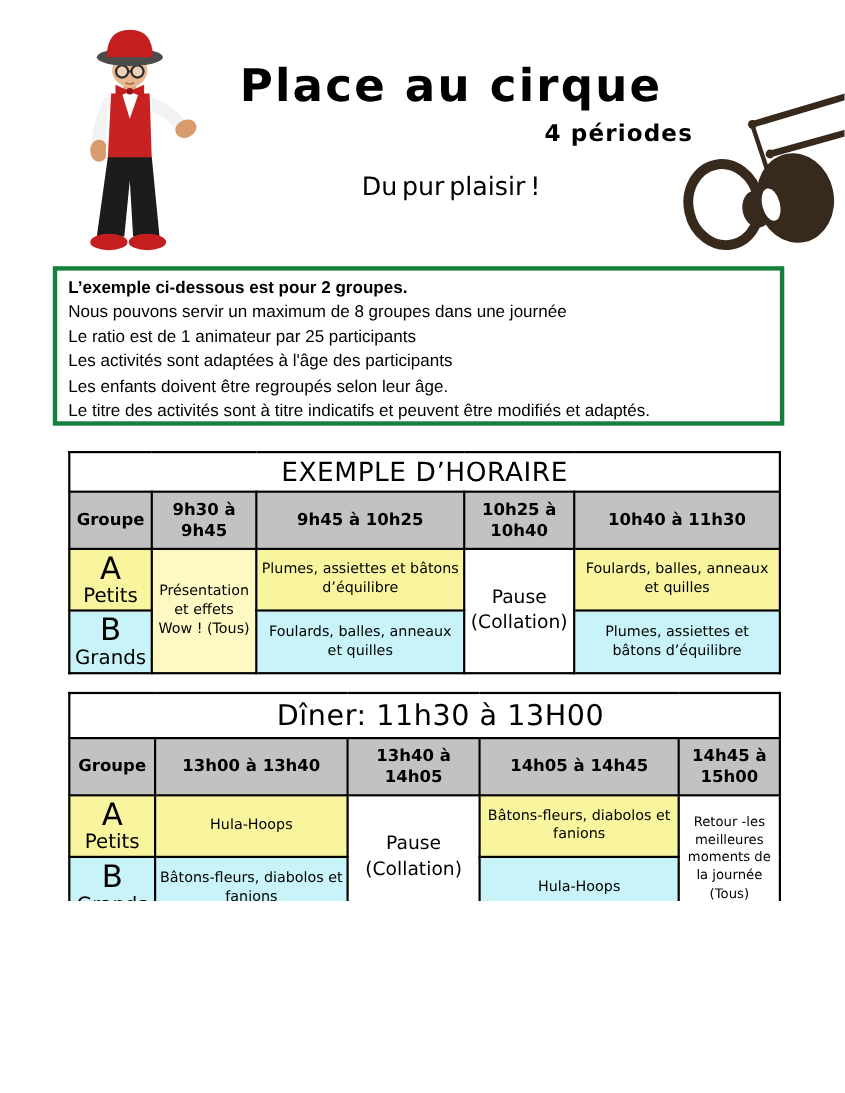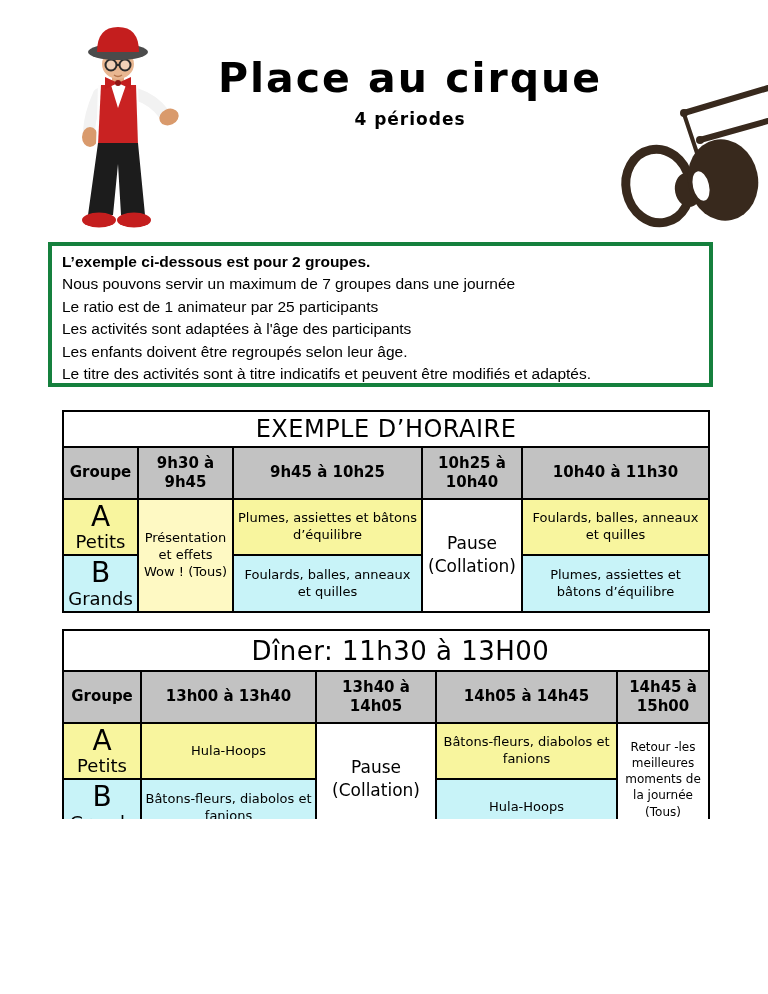--- a/index.html
+++ b/index.html
@@ -6,21 +6,21 @@
   html,body { background:#ffffff; }
   .page {
     position:relative; width:768px; height:819px; background:#ffffff;
     font-family:"DejaVu Sans", sans-serif; color:#000; overflow:hidden;border-radius:15px;
   }
 
   
   .clown-svg { position:absolute; left:52px; top:12px; width:134px; height:220px; }
   .title-block { position:absolute; left:190px; top:56px; width:440px; text-align:center; }
   .main-title { font-size:41px; font-weight:bold; letter-spacing:2px; line-height:1.1; }
-  .sub-title  { font-size:17px; font-weight:bold; margin-top:8px; letter-spacing:1px; }
+  .sub-title  { font-size:21px; font-weight:bold; margin-top:8px; letter-spacing:1px;text-align:right; }
   .tagline    { font-size:23px; margin-top:24px; word-spacing:-3px; font-family:"DejaVu Sans", sans-serif; }
   .diabolo-svg { position:absolute; left:614px; top:68px; width:154px; height:162px; }
 
   
   .info-box {
     position:absolute; left:48px; top:242px; width:665px; height:145px;
     border:4px solid #15803d; padding:5px 10px; background:#fff;
     font-family:"Liberation Sans", sans-serif; font-size:15.5px; line-height:22.4px;
   }
   .info-line.bold { font-weight:bold; }
@@ -94,20 +94,21 @@
 
     <path d="M46 131 L86 131 L93 203 L69 203 L66 152 L61 203 L36 203 Z" fill="#1c1c1c"></path>
 
     <ellipse cx="47" cy="208" rx="17" ry="7.5" fill="#c41e1e"></ellipse>
     <ellipse cx="82" cy="208" rx="17" ry="7.5" fill="#c41e1e"></ellipse>
   </svg>
 
   <div class="title-block">
     <div class="main-title">Place au cirque</div>
     <div class="sub-title">4 périodes</div>
+    <div class="tagline">Du pur plaisir !</div>
   </div>
 
   <svg class="diabolo-svg" viewBox="0 0 154 162" aria-hidden="true">
 
     <path d="M70 45 L154 20" stroke="#38291d" stroke-width="6" stroke-linecap="round"></path>
     <circle cx="70" cy="45" r="4" fill="#38291d"></circle>
     <path d="M86 72 L154 53" stroke="#38291d" stroke-width="6" stroke-linecap="round"></path>
     <circle cx="86" cy="72" r="4" fill="#38291d"></circle>
 
     <path d="M70 46 L88 100" stroke="#38291d" stroke-width="4"></path>
@@ -116,21 +117,21 @@
 
     <ellipse cx="74" cy="122" rx="13" ry="17" fill="#38291d" transform="rotate(-12 74 122)"></ellipse>
 
     <ellipse cx="109" cy="112" rx="35" ry="41" fill="#38291d" transform="rotate(-12 109 112)"></ellipse>
 
     <ellipse cx="87" cy="118" rx="8" ry="15" fill="#ffffff" transform="rotate(-14 87 118)"></ellipse>
   </svg>
 
   <div class="info-box">
     <div class="info-line bold">L’exemple ci-dessous est pour 2 groupes.</div>
-    <div class="info-line">Nous pouvons servir un maximum de 7 groupes dans une journée</div>
+    <div class="info-line">Nous pouvons servir un maximum de 8 groupes dans une journée</div>
     <div class="info-line">Le ratio est de 1 animateur par 25 participants</div>
     <div class="info-line">Les activités sont adaptées à l'âge des participants</div>
     <div class="info-line">Les enfants doivent être regroupés selon leur âge.</div>
     <div class="info-line">Le titre des activités sont à titre indicatifs et peuvent être modifiés et adaptés.</div>
   </div>
 
   <table class="sched" id="table-morning">
     <colgroup>
         <col style="width:75px">
         <col style="width:95px">

